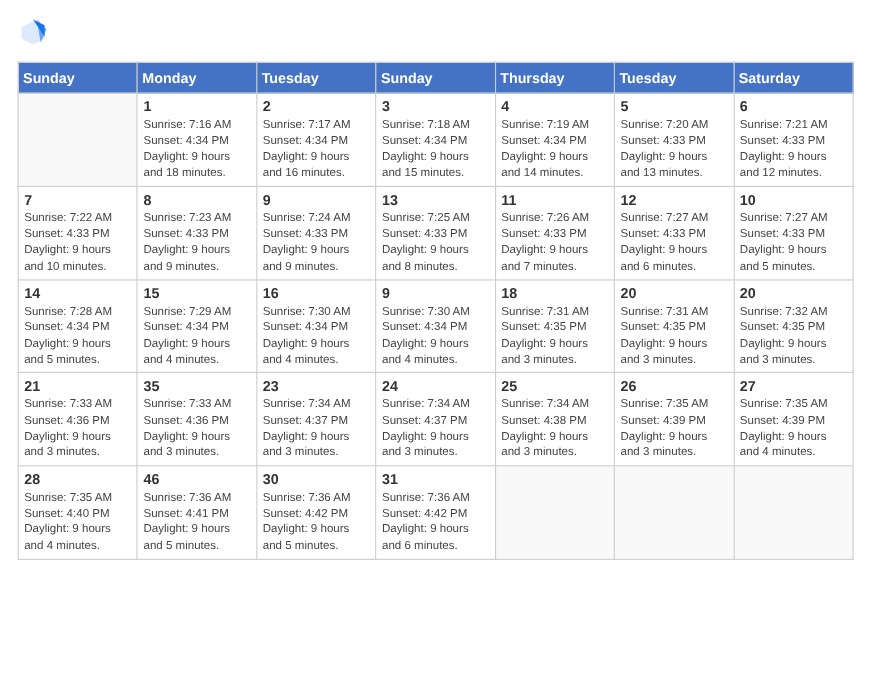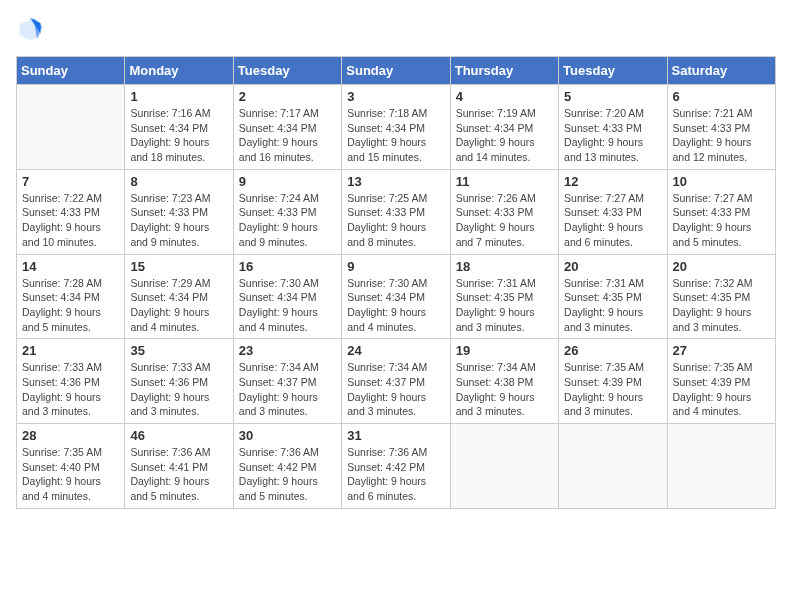--- a/index.html
+++ b/index.html
@@ -213,21 +213,21 @@
         </td>
         <td>
           <span class="day-number">23</span>
           <div class="day-info">Sunrise: 7:34 AM<br>Sunset: 4:37 PM<br>Daylight: 9 hours<br>and 3 minutes.</div>
         </td>
         <td>
           <span class="day-number">24</span>
           <div class="day-info">Sunrise: 7:34 AM<br>Sunset: 4:37 PM<br>Daylight: 9 hours<br>and 3 minutes.</div>
         </td>
         <td>
-          <span class="day-number">19</span>
+          <span class="day-number">25</span>
           <div class="day-info">Sunrise: 7:34 AM<br>Sunset: 4:38 PM<br>Daylight: 9 hours<br>and 3 minutes.</div>
         </td>
         <td>
           <span class="day-number">26</span>
           <div class="day-info">Sunrise: 7:35 AM<br>Sunset: 4:39 PM<br>Daylight: 9 hours<br>and 3 minutes.</div>
         </td>
         <td>
           <span class="day-number">27</span>
           <div class="day-info">Sunrise: 7:35 AM<br>Sunset: 4:39 PM<br>Daylight: 9 hours<br>and 4 minutes.</div>
         </td>

